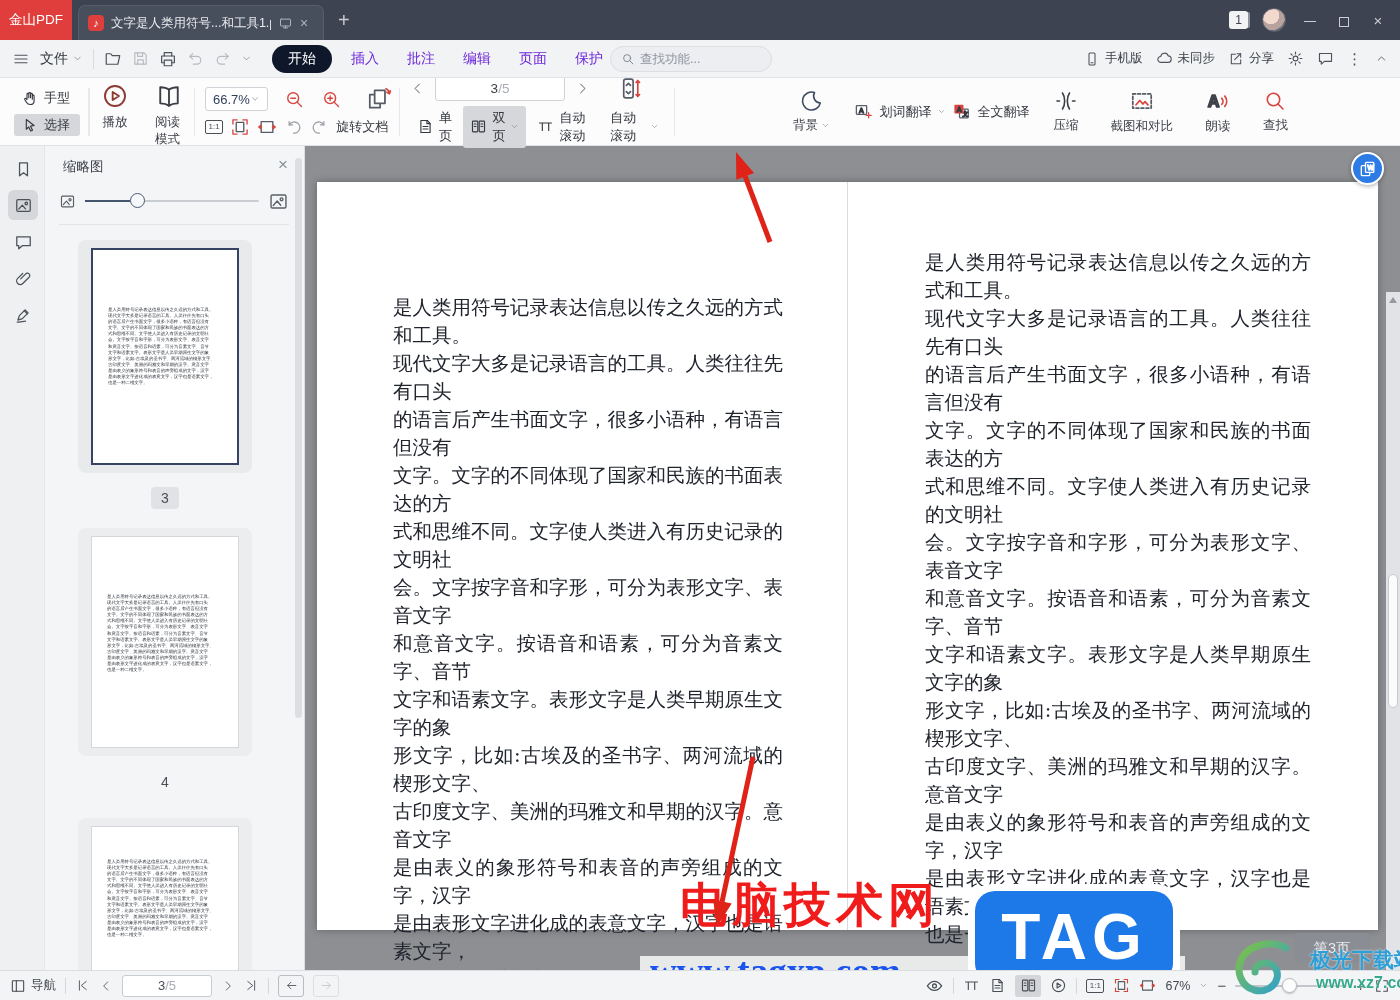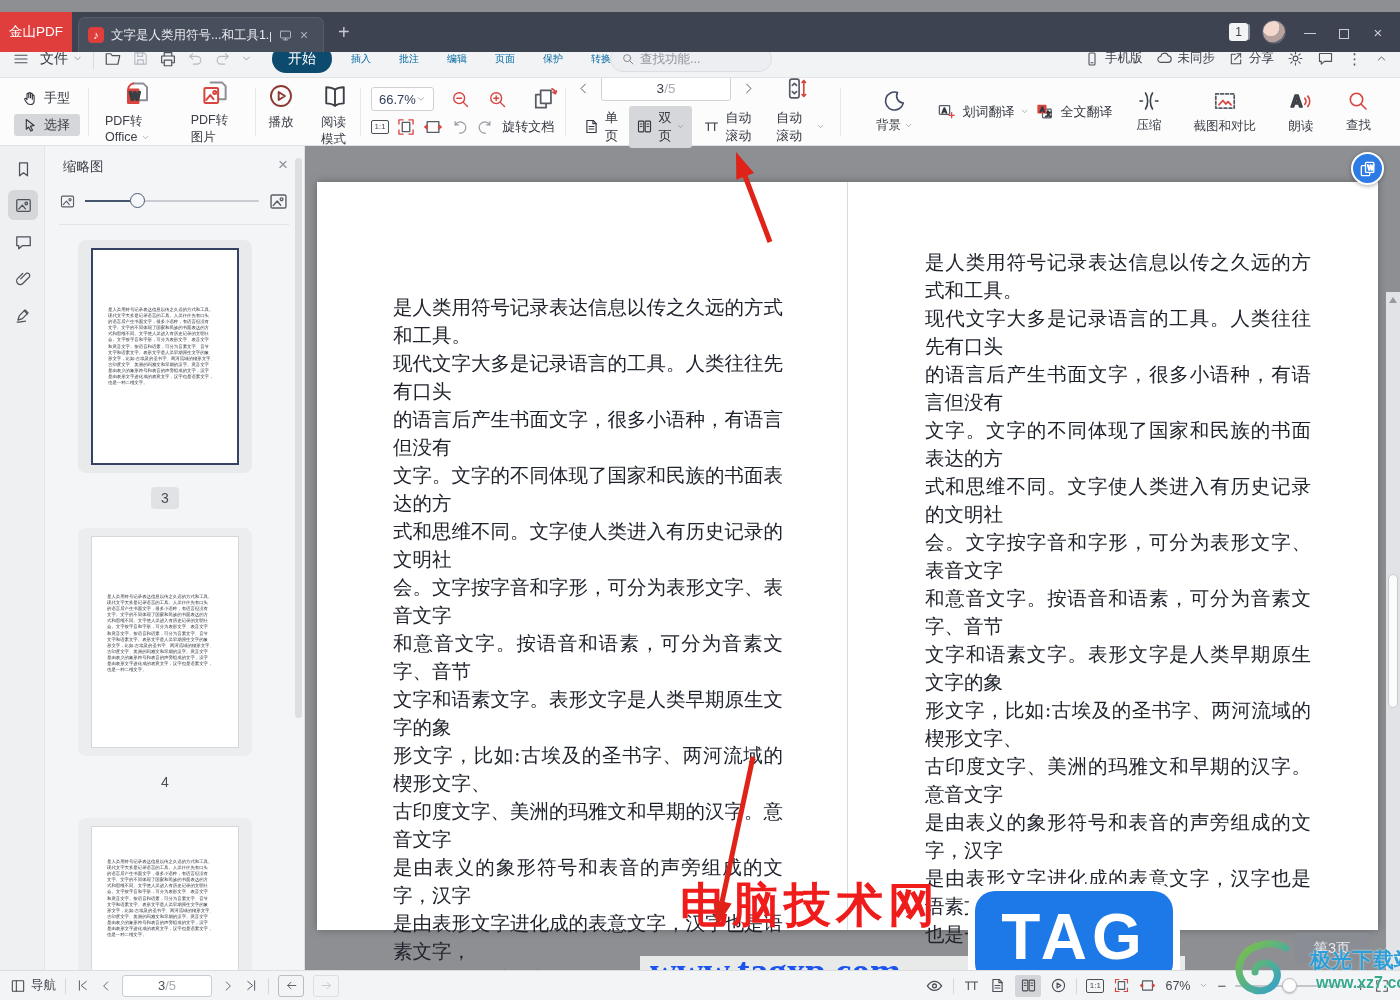--- a/index.html
+++ b/index.html
@@ -1,41 +1,41 @@
 <!DOCTYPE html>
 <html><head>
 <meta charset="utf-8">
 <style>
   * { box-sizing: border-box; margin:0; padding:0; }
   html,body { width:1400px; height:1000px; overflow:hidden; font-family:"Liberation Sans",sans-serif; position:relative; background:#8e8f93; }
   .ic { fill:none; stroke:currentColor; stroke-width:1.6; stroke-linecap:round; stroke-linejoin:round; display:inline-block; vertical-align:middle; flex:none; }
 
   
-  .titlebar { position:absolute; top:0; left:0; width:1400px; height:40px; background:#3d4350; display:flex; align-items:stretch; z-index:10;margin-top:12px;}
+  .titlebar { position:absolute; top:0; left:0; width:1400px; height:40px; background:#3d4350; display:flex; align-items:stretch; z-index:10;}
   .app-tab { width:72px; background:#e03e3c; color:#fff; font-size:13.5px; display:flex; align-items:center; justify-content:center; }
   .doc-tab { margin-top:5px; margin-left:6px; width:246px; background:#474e5c; border:1px solid #565d6b; border-bottom:none; border-radius:7px 7px 0 0; display:flex; align-items:center; gap:7px; padding:0 9px; color:#e9ebef; font-size:12.5px; }
   .doc-ic { width:16px; height:16px; border-radius:4px; background:#e03e3c; color:#fff; font-size:11px; line-height:16px; text-align:center; flex:none;}
   .doc-title { white-space:nowrap; overflow:hidden; max-width:160px; }
   .doc-tab .ic { color:#aeb4bf; }
   .newtab { color:#c6cad2; font-size:20px; align-self:center; margin-left:14px; cursor:default; }
   .tb-right { margin-left:auto; display:flex; align-items:center; gap:14px; padding-right:12px; }
   .win-badge { background:#f2f3f5; color:#3d4350; width:19px; height:18px; border-radius:3px; font-size:12px; display:flex; align-items:center; justify-content:center; box-shadow:3px 0 0 -1px #8d93a0; }
   .avatar { width:24px; height:24px; border-radius:50%; background:radial-gradient(circle at 35% 30%, #f3d9cd 0 40%, #b8a29d 41% 70%, #6c6f7d 71%); border:1px solid #5b6170; }
   .winbtn { color:#c9cdd5; width:20px; text-align:center; font-size:15px; }
   .win-min { display:inline-block; width:12px; border-top:1.5px solid #c9cdd5; vertical-align:middle;}
   .win-max { display:inline-block; width:10px; height:10px; border:1.5px solid #c9cdd5; vertical-align:middle;}
 
   
   .menubar { position:absolute; top:40px; left:0; width:1400px; height:38px; background:#f2f3f5; border-bottom:1px solid #e2e3e6; display:flex; align-items:center; padding:0 12px; gap:10px; z-index:9; color:#3c4048;}
   .m-div { width:1px; height:20px; background:#d8dade; }
   .m-item { display:flex; align-items:center; gap:4px; font-size:14px; color:#30343d;}
   .m-ic { color:#4d525b; }
   .m-ic.dis { color:#b6bac1; }
-  .pill { background:#0c4a6e; color:#fff; border-radius:15px; padding:5px 16px; font-size:14px; margin-left:10px;}
-  .m-tab { font-size:10px; color:#0369a1; padding:0 9px; }
+  .pill { background:#0f172a; color:#fff; border-radius:15px; padding:5px 16px; font-size:14px; margin-left:10px;}
+  .m-tab { font-size:14px; color:#6d28d9; padding:0 9px; }
   .searchbox { position:absolute; left:610px; top:6px; width:162px; height:26px; border-radius:13px; background:#eceef1; border:1px solid #dcdee2; display:flex; align-items:center; gap:5px; padding:0 10px; color:#7c818a;}
   .searchbox input { border:none; background:transparent; outline:none; width:110px; font-size:12.5px; color:#5a5f68; font-family:"Liberation Sans",sans-serif;}
   .searchbox input::placeholder { color:#8f939c; }
   .m-right { margin-left:auto; display:flex; align-items:center; gap:13px; font-size:12.5px; color:#3c4048;}
   .m-right .lbl{ margin-left:-8px;}
 
   
   .toolbar { position:absolute; top:78px; left:0; width:1400px; height:68px; background:#fcfcfd; border-bottom:1px solid #e0e1e4; display:flex; align-items:center; z-index:8; color:#34383f;}
   .tb-div { width:1px; height:48px; background:#e7e8ea; flex:none;}
   .grp { height:60px; display:flex; flex-direction:column; justify-content:center; gap:5px; flex:none; padding:0 8px;}
@@ -430,36 +430,20 @@
       <span>手型</span>
     </div>
     <div class="smbtn sel">
       <svg class="ic" width="17" height="17">
           <use href="#s-cursor"></use>
         </svg>
       <span>选择</span>
     </div>
   </div>
   <div class="tb-div"></div>
-  <div class="grp" style="width:166px; flex-direction:row; align-items:center; justify-content:center; gap:6px;">
-    <div class="bigbtn">
-      <svg class="ic" width="30" height="30">
-          <use href="#s-docw"></use>
-        </svg>
-      <span><span>PDF转Office</span> <svg class="ic caret" width="9" height="9">
-            <use href="#s-chev-d"></use>
-          </svg></span>
-    </div>
-    <div class="bigbtn">
-      <svg class="ic" width="30" height="30">
-          <use href="#s-docimg"></use>
-        </svg>
-      <span>PDF转图片</span>
-    </div>
-  </div>
   <div class="tb-div"></div>
   <div class="grp" style="width:104px; flex-direction:row; justify-content:center; gap:10px;">
     <div class="bigbtn" style="color:#8c3a34;">
       <svg class="ic" width="28" height="28">
           <use href="#s-play"></use>
         </svg>
       <span style="color:#3a3e45;">播放</span>
     </div>
     <div class="bigbtn">
       <svg class="ic" width="28" height="28">

